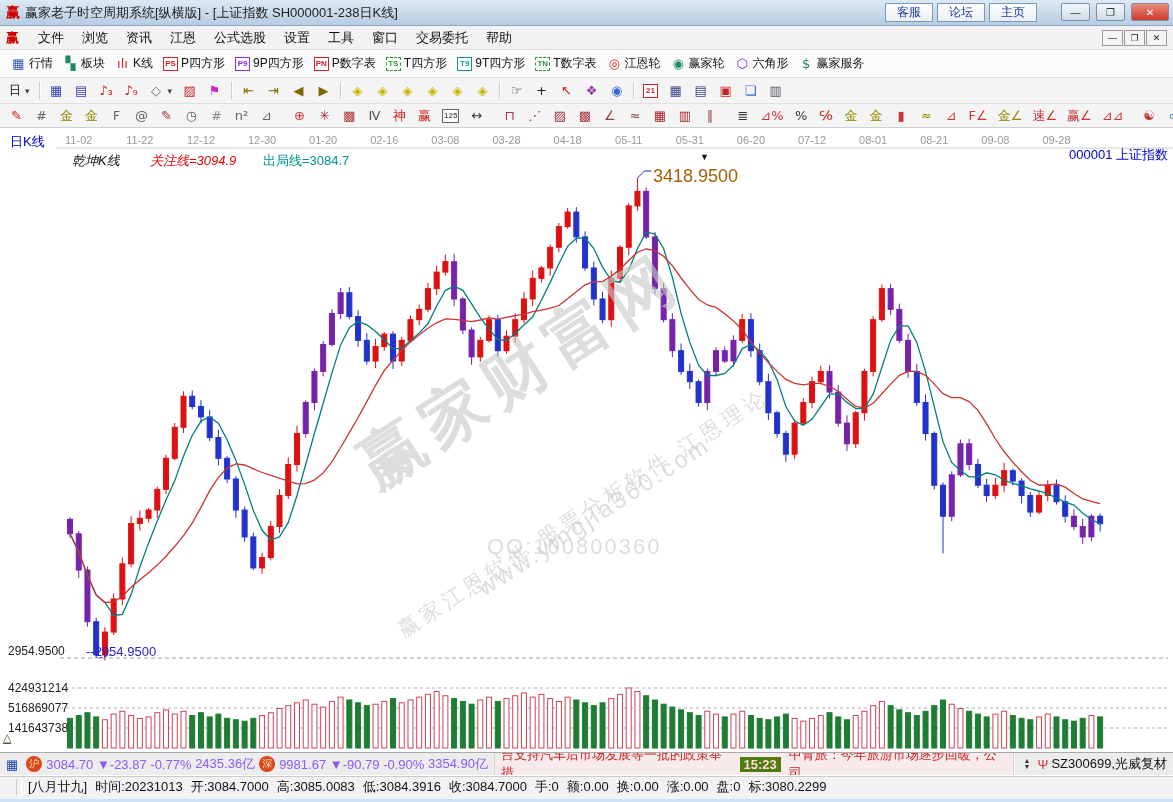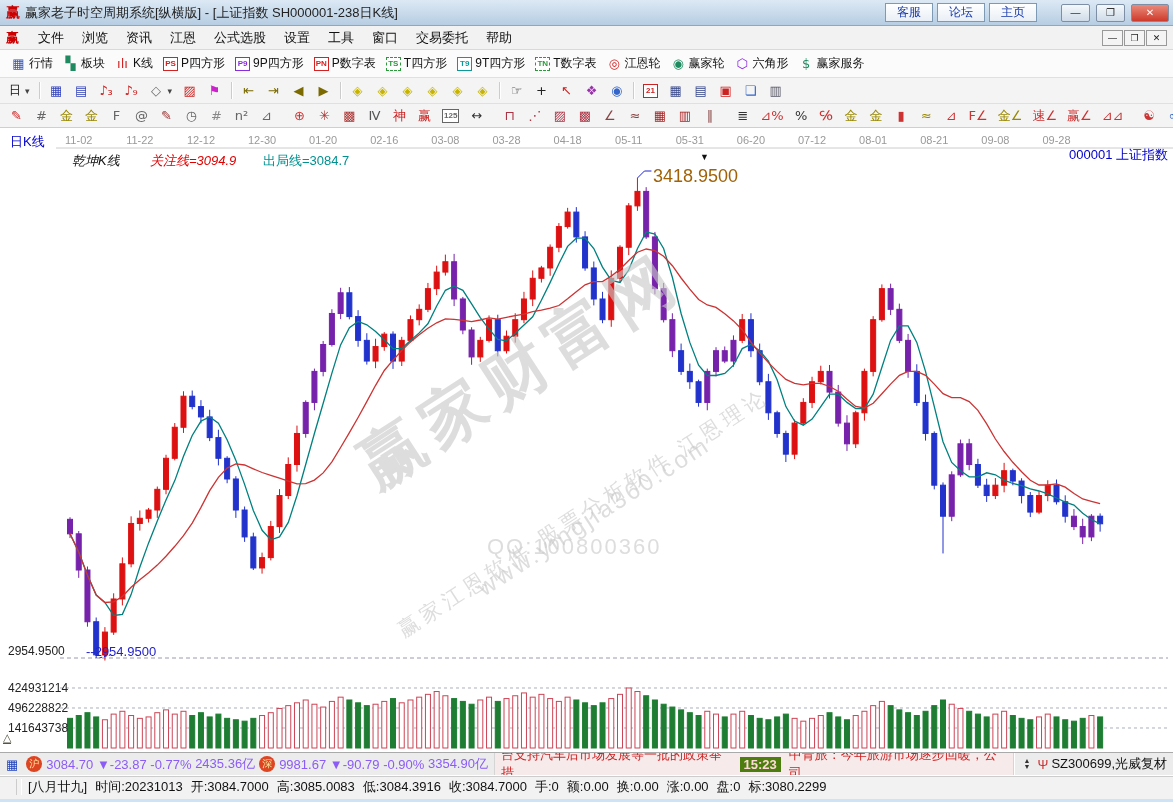--- a/index.html
+++ b/index.html
@@ -5,21 +5,21 @@
   * { box-sizing: border-box; margin: 0; padding: 0; }
   html,body { width:1173px; height:802px; overflow:hidden; }
   body { font-family:"Liberation Sans","DejaVu Sans",sans-serif; font-size:13px; background:#e8e8e8; }
   #app { position:relative; width:1173px; height:802px; background:#fff; }
 
   
   .titlebar { height:26px; display:flex; align-items:center; padding:0 4px;
     background:linear-gradient(#dce9f5,#b7cde2); border-bottom:1px solid #8fa8c0; }
   .app-logo { color:#c00; font-weight:bold; font-size:14px; margin:0 5px 0 2px; }
   .title-text { color:#222; font-size:13px; }
-  .titlebar-right { margin-left:auto; display:flex; align-items:center; gap:4px; }
+  .titlebar-right { margin-left:auto; display:flex; gap:4px; }
   .tb-linkbtn { width:48px; height:19px; background:linear-gradient(#fff,#e9eff6); border:1px solid #7e99b4;
     color:#1536a8; font-size:12px; display:flex; align-items:center; justify-content:center; cursor:default; }
   .winbtn { width:29px; height:18px; border:1px solid #7e8fa5; background:linear-gradient(#f4f8fb,#cfdbe8);
     display:flex; align-items:center; justify-content:center; font-size:10px; color:#333; margin-left:2px; border-radius:2px;}
   .winbtn.close { background:linear-gradient(#e98b7d,#cf3a2a); color:#fff; width:38px; font-weight:bold; }
 
   
   .menubar { height:24px; display:flex; align-items:center; background:#f2f2f2; border-bottom:1px solid #d9d9d9; padding:0 6px; }
   .menu-logo { color:#c00; font-weight:bold; margin-right:10px; }
   .menu-item { padding:3px 9px; color:#111; cursor:default; }
@@ -803,21 +803,21 @@
     <div class="ov lbl-exit" style="left:263px; top:24px;">出局线=3084.7</div>
     <div class="ov lbl-symbol" style="right:5px; top:18px;">000001  上证指数</div>
 
     <div class="ov peak-tri" style="left:700px; top:24px;">▼</div>
     <div class="ov lbl-peak" style="left:653px; top:38px;">3418.9500</div>
 
     <div class="ov lbl-axis" style="left:8px; top:516px;">2954.9500</div>
     <div class="ov lbl-marker" style="left:86px; top:516px;">--2954.9500</div>
 
     <div class="ov lbl-axis" style="left:8px; top:553px;">424931214</div>
-    <div class="ov lbl-axis" style="left:8px; top:573px;">496228822</div>
+    <div class="ov lbl-axis" style="left:8px; top:573px;">516869077</div>
     <div class="ov lbl-axis" style="left:8px; top:593px;">141643738</div>
 
     <div class="ov corner-icon" style="left:3px; top:604px;">△</div>
   </div>
 
   <div class="status1">
     <div class="seg" style="flex:0 0 auto;">
       <span class="q-icon">▦</span>
       <span class="badge">沪</span>
       <span class="green">3084.70</span>&nbsp;

